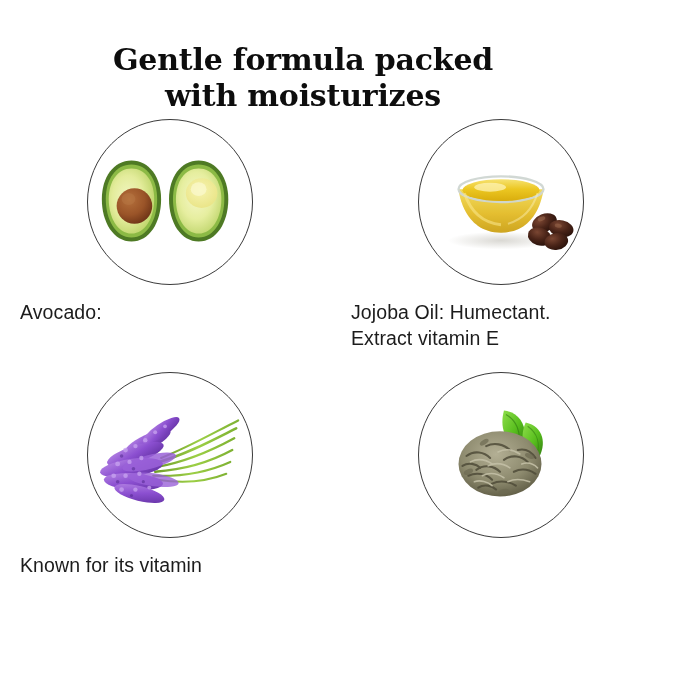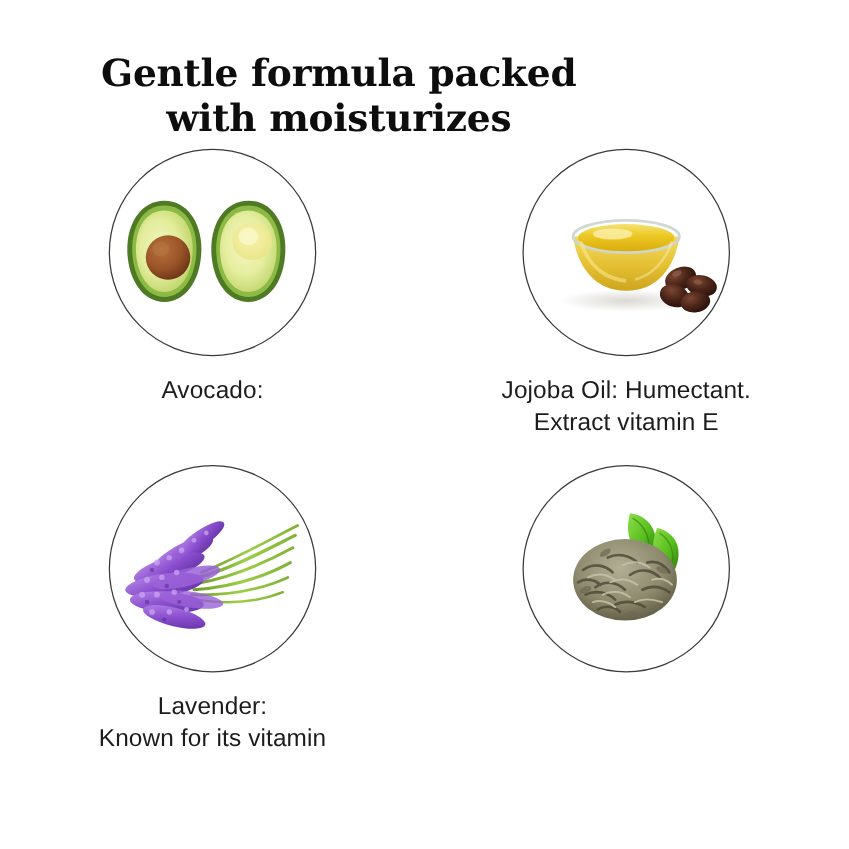--- a/index.html
+++ b/index.html
@@ -27,28 +27,29 @@
     left: 0;
     top: 42px;
     width: 542px;
     text-align: center;
     font-family: "DejaVu Serif", "Liberation Serif", serif;
     font-weight: 700;
     font-size: 30px;
     line-height: 36px;
     color: #0d0d0d;
     letter-spacing: -0.2px;
+    padding-left: 32px;
   }
   .heading .ln { display: block; }
 
   
   .cell {
     position: absolute;
     width: 300px;
-    text-align: center;
+    text-align: left;
   }
   .cell-tl { left: 20px;  top: 119px; }
   .cell-tr { left: 351px; top: 119px; }
   .cell-bl { left: 20px;  top: 372px; }
   .cell-br { left: 351px; top: 372px; }
 
   .circle {
     position: relative;
     width: 166px;
     height: 166px;
@@ -259,21 +260,20 @@
             <circle cx="34" cy="84" r="1.8"></circle>
               <circle cx="46" cy="97" r="1.8"></circle>
             <circle cx="30" cy="110" r="1.8"></circle>
               <circle cx="56" cy="110" r="1.6"></circle>
             <circle cx="44" cy="124" r="1.6"></circle>
           </g>
         </g>
       </svg>
     </div>
     <div class="caption">
-      <span class="ln">Lavender:</span>
       <span class="ln">Known for its vitamin</span>
     </div>
   </div>
 
   <div class="cell cell-br">
     <div class="circle">
       <svg class="art" viewBox="0 0 166 166">
         <defs>
           <linearGradient id="freshLeaf" x1="0" y1="0" x2="1" y2="1">
             <stop offset="0%" stop-color="#8ede4a"></stop>

